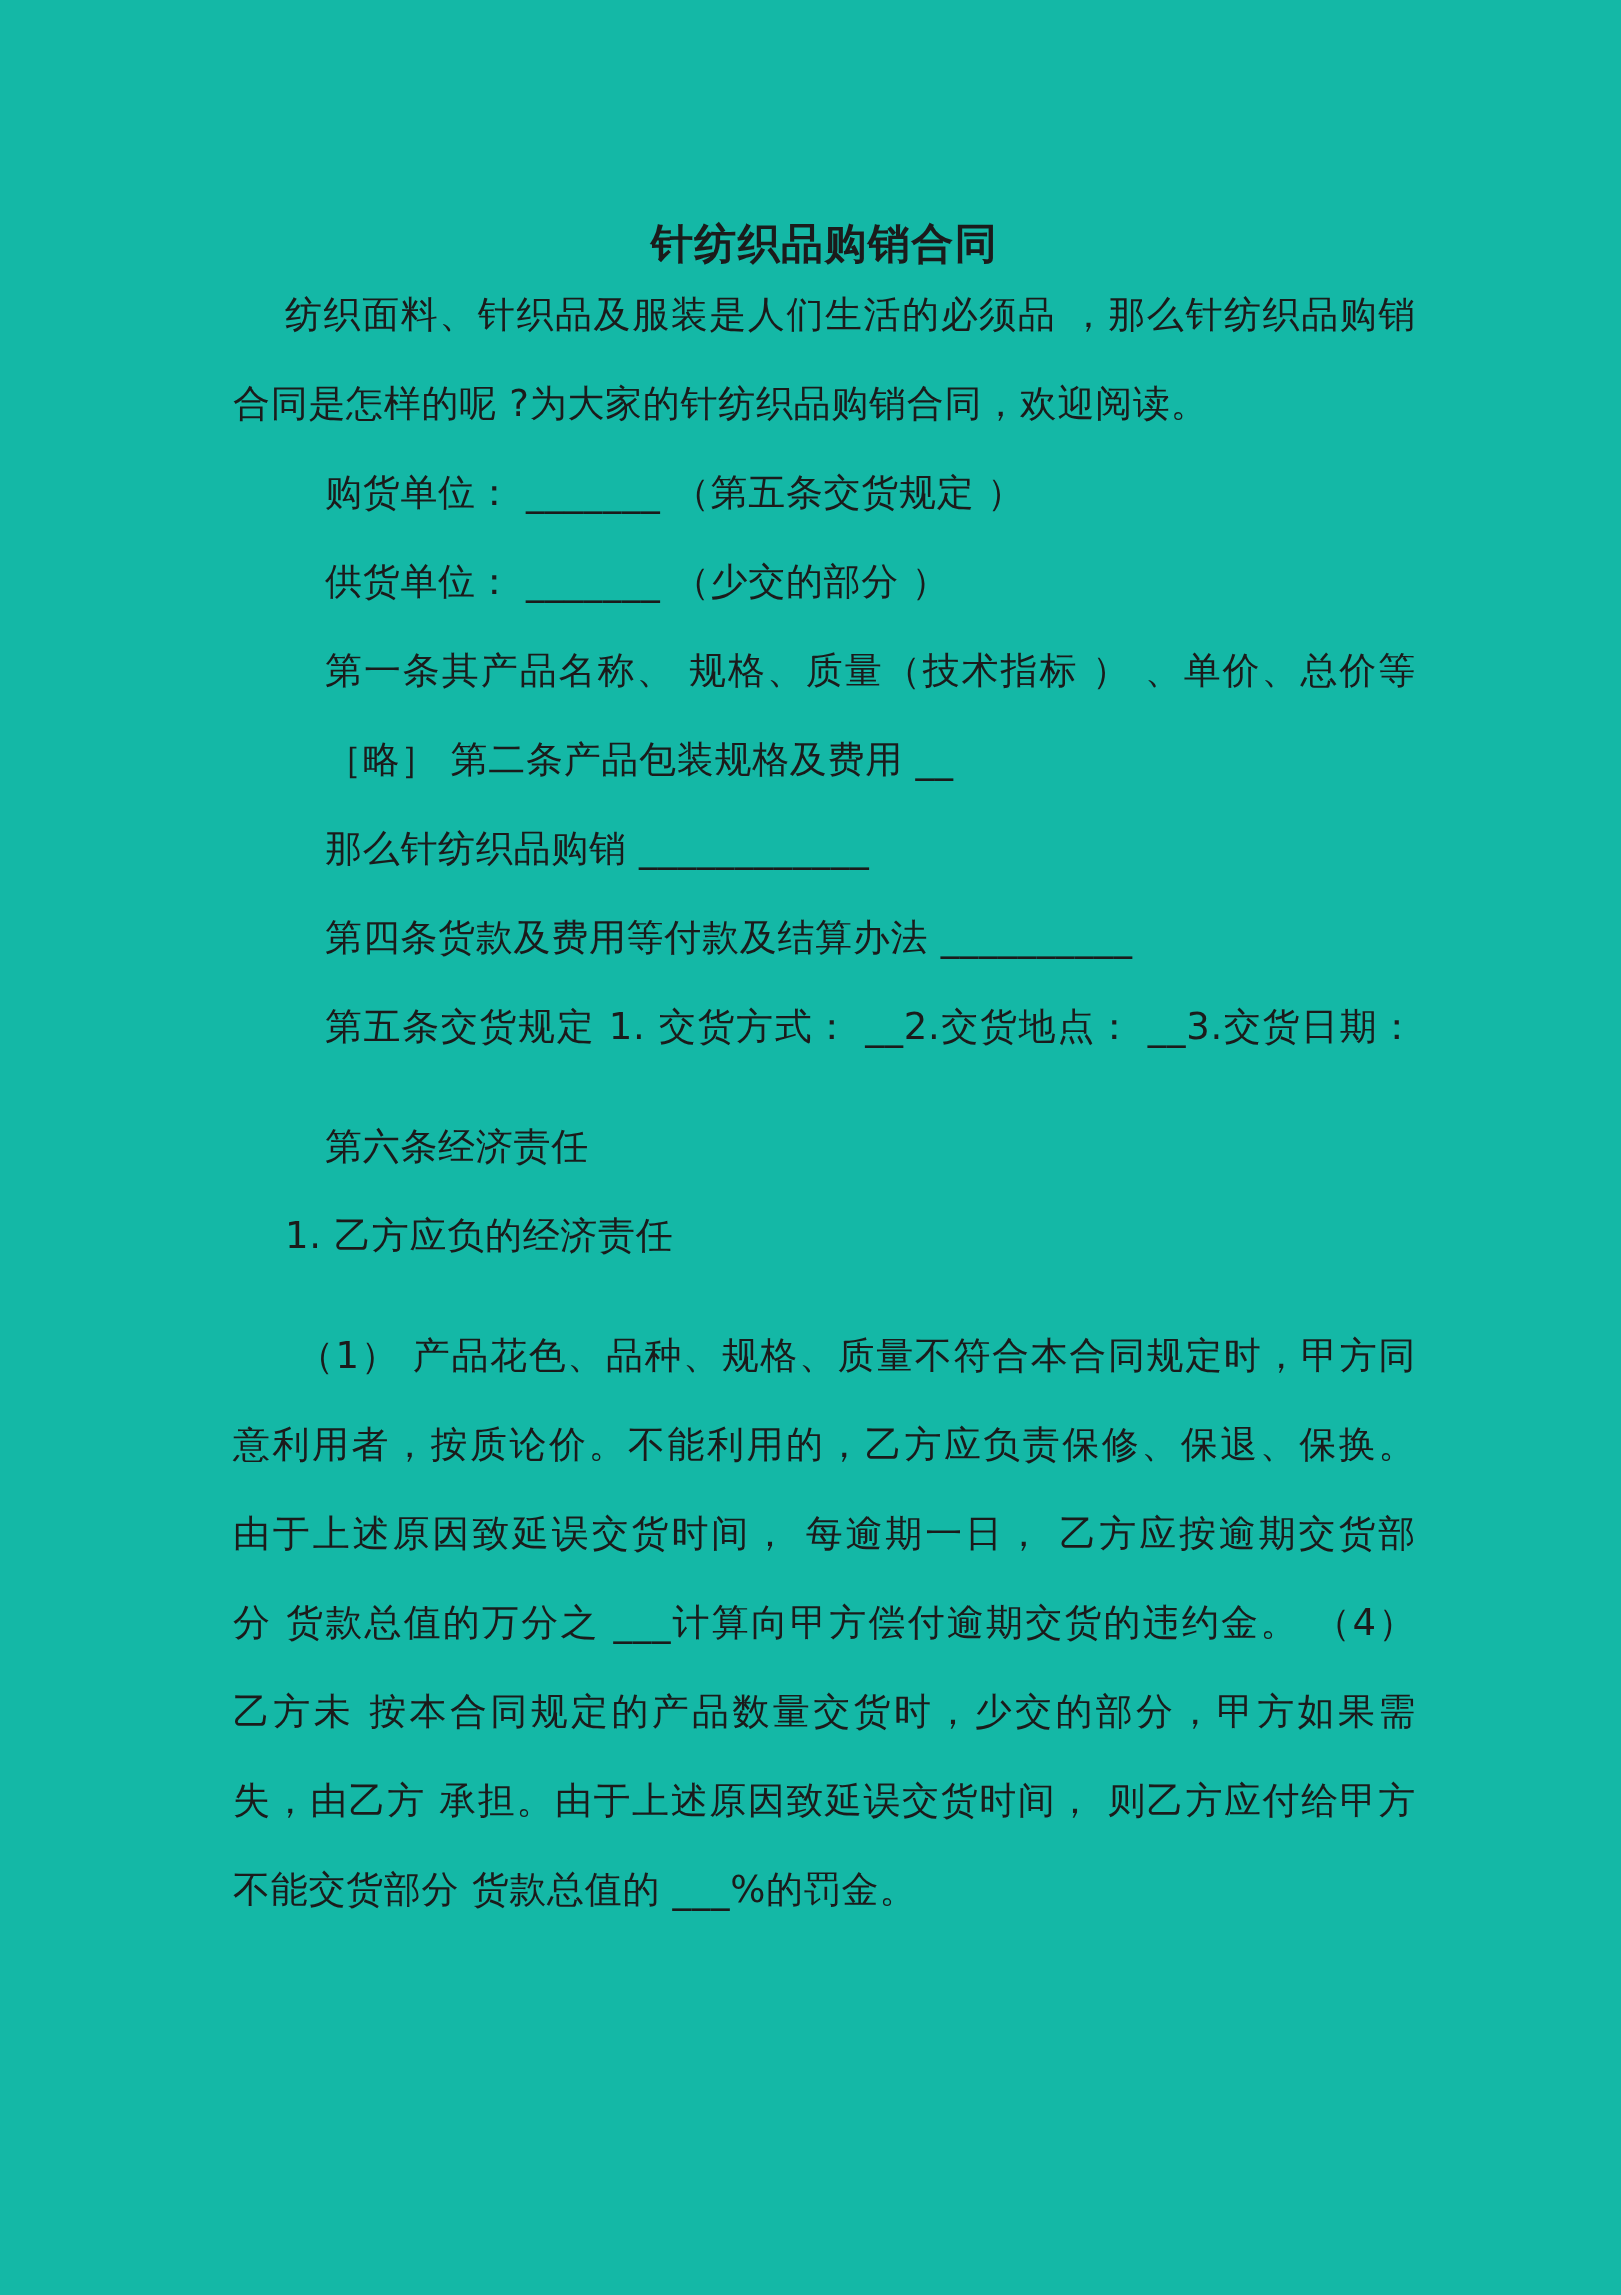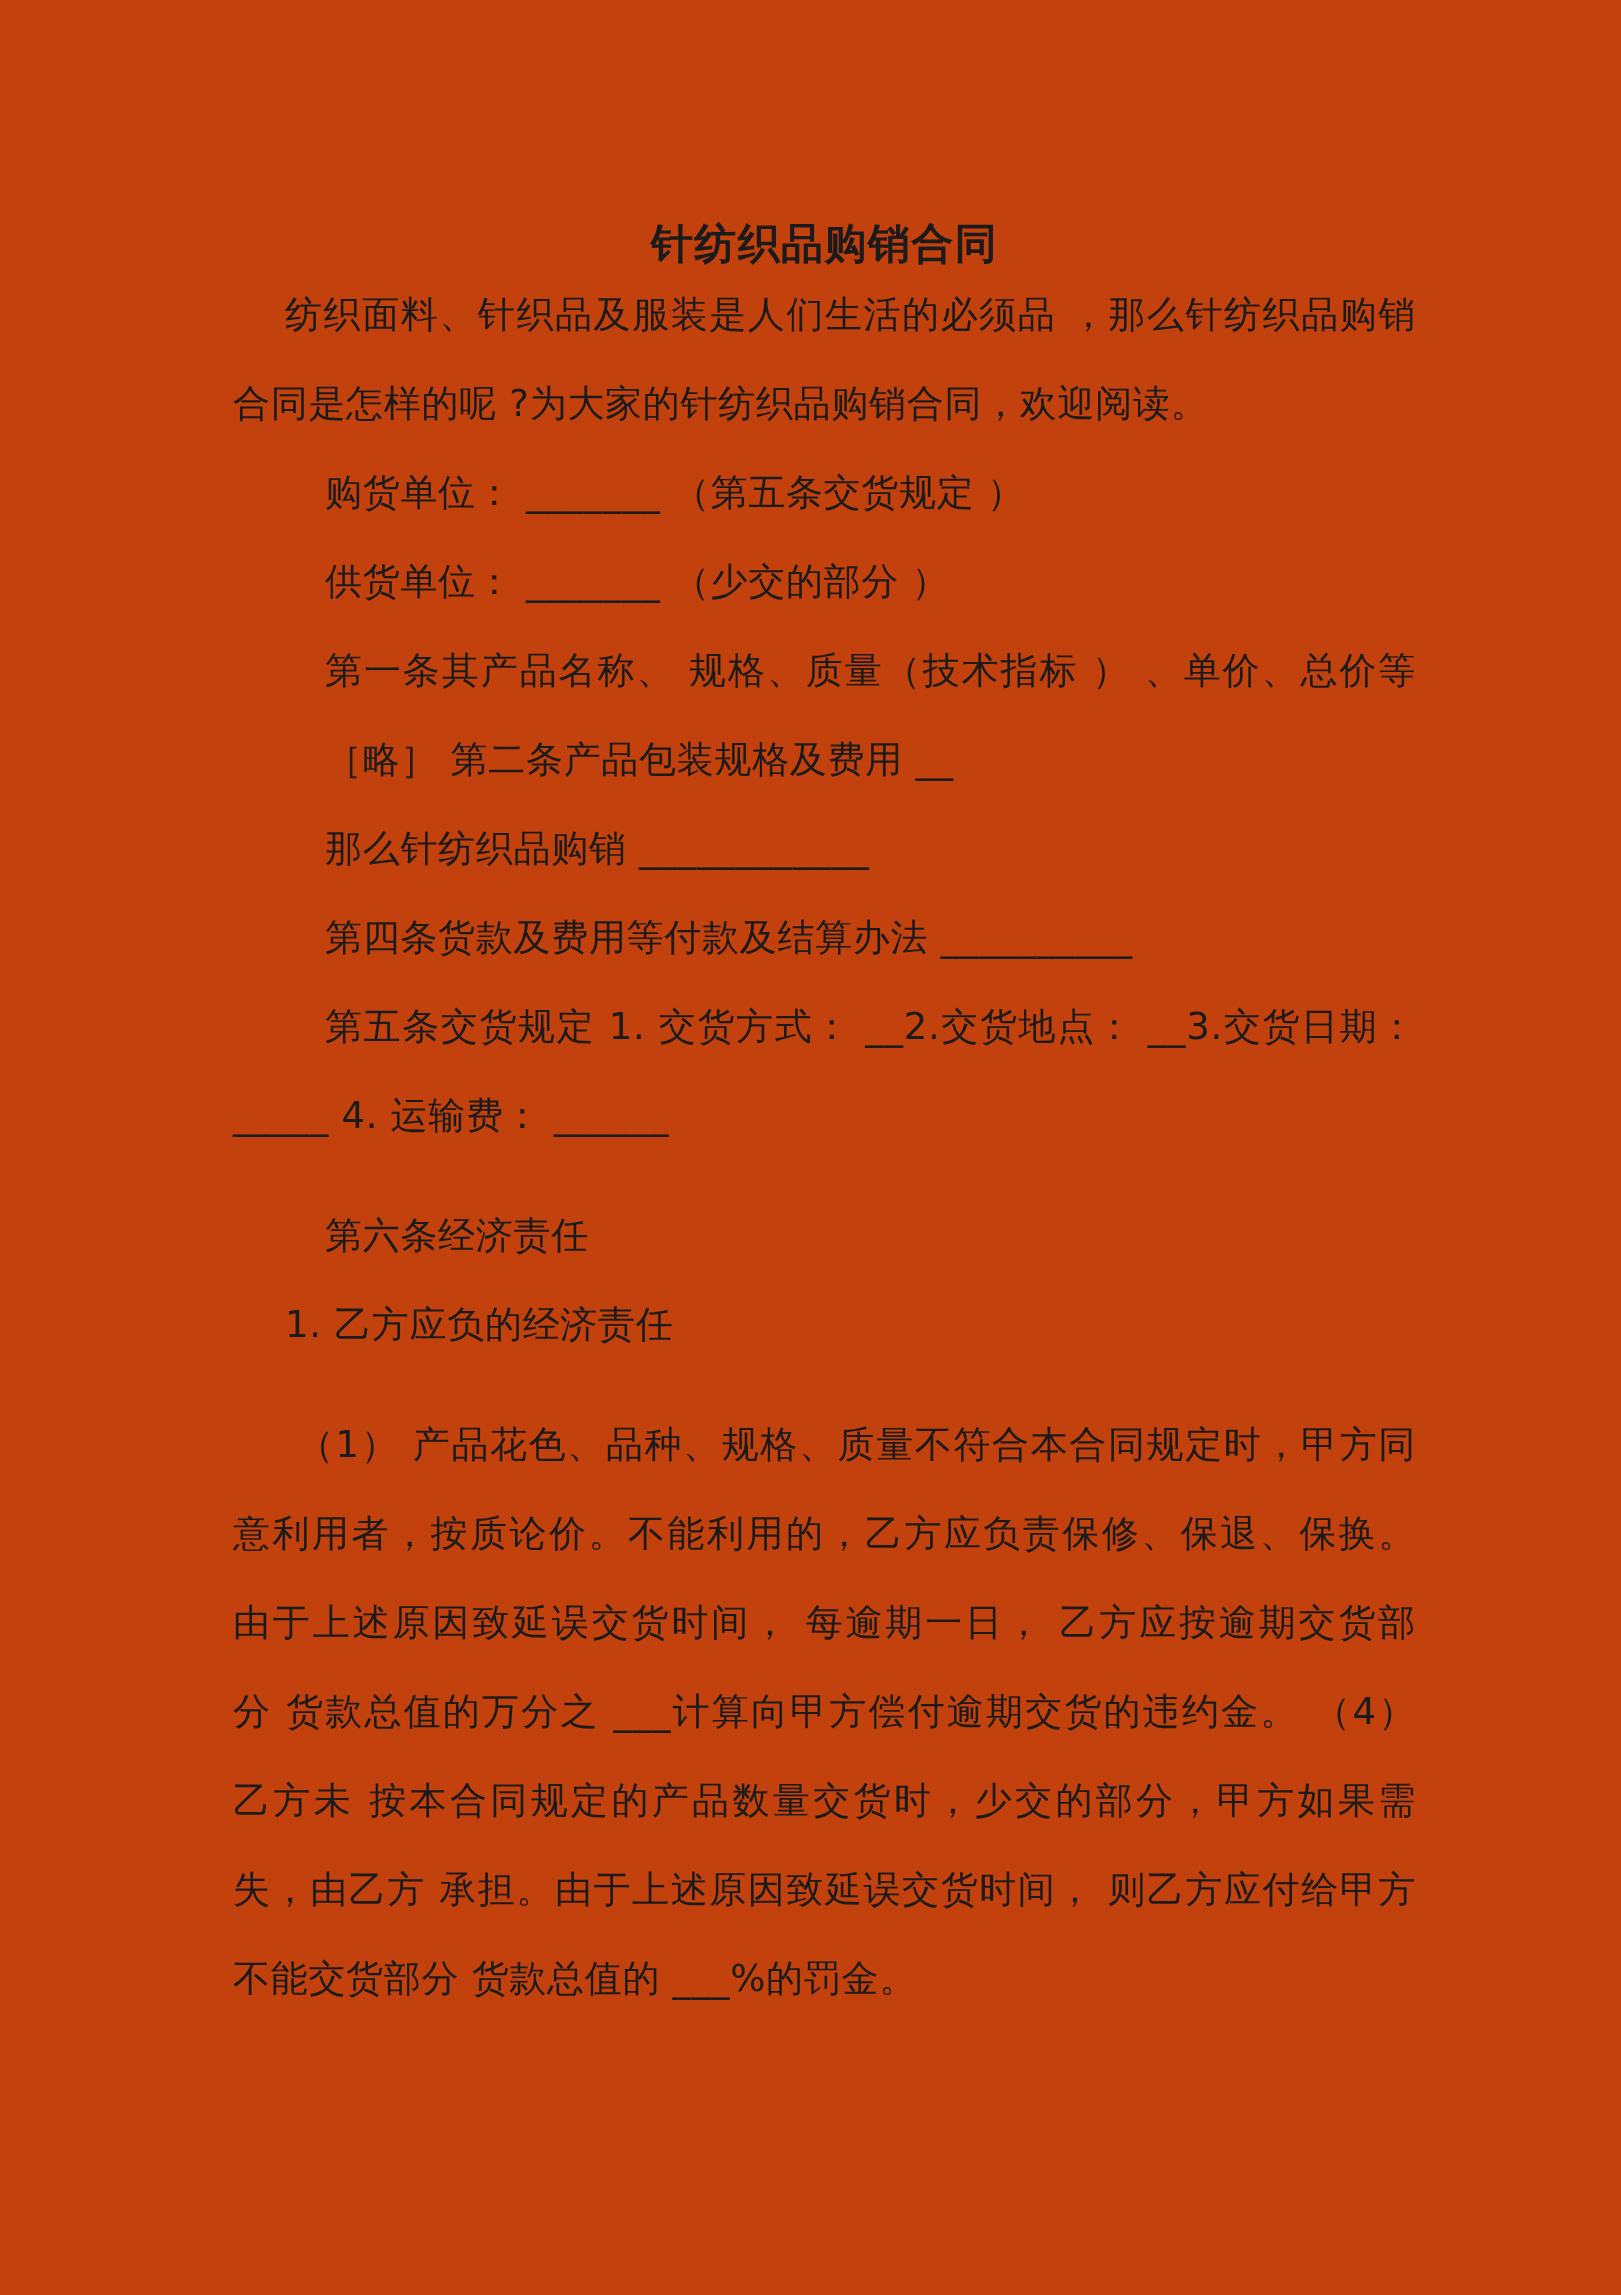--- a/index.html
+++ b/index.html
@@ -48,38 +48,37 @@
     text-align-last: justify;
   }
   .indent-a { padding-left: 52px; }   
   .indent-b { padding-left: 92px; }  
   .indent-c { padding-left: 64px; }   
   .gap { margin-top: 31px; }          
 </style>
 </head>
 <body>
 
-<div class="page" style="background: #c2410c; color: rgb(27, 27, 27);">
+<div class="page" style="background: #14b8a6; color: rgb(27, 27, 27);">
   <div class="content">
 
     <h1 class="title">针纺织品购销合同</h1>
 
     <div class="lines">
       <div class="line indent-a fill">纺织面料、针织品及服装是人们生活的必须品 ，那么针纺织品购销</div>
       <div class="line">合同是怎样的呢 ?为大家的针纺织品购销合同，欢迎阅读。</div>
 
       <div class="line indent-b">购货单位： _______ （第五条交货规定 ）</div>
       <div class="line indent-b">供货单位： _______ （少交的部分 ）</div>
 
       <div class="line indent-b fill">第一条其产品名称、 规格、质量（技术指标 ） 、单价、总价等</div>
       <div class="line indent-b">［略］ 第二条产品包装规格及费用 __</div>
       <div class="line indent-b">那么针纺织品购销 ____________</div>
       <div class="line indent-b">第四条货款及费用等付款及结算办法 __________</div>
       <div class="line indent-b fill">第五条交货规定 1. 交货方式： __2.交货地点： __3.交货日期：</div>
-      <div class="line">_____ 4. 运输费： ______</div>
 
       <div class="line indent-b gap">第六条经济责任</div>
       <div class="line indent-a">1. 乙方应负的经济责任</div>
 
       <div class="line indent-c fill gap">（1） 产品花色、品种、规格、质量不符合本合同规定时，甲方同</div>
       <div class="line fill">意利用者，按质论价。不能利用的，乙方应负责保修、保退、保换。</div>
       <div class="line fill">由于上述原因致延误交货时间， 每逾期一日， 乙方应按逾期交货部</div>
       <div class="line fill">分 货款总值的万分之 ___计算向甲方偿付逾期交货的违约金。 （4）</div>
       <div class="line fill">乙方未 按本合同规定的产品数量交货时，少交的部分，甲方如果需</div>
       <div class="line fill">失，由乙方 承担。由于上述原因致延误交货时间， 则乙方应付给甲方</div>

